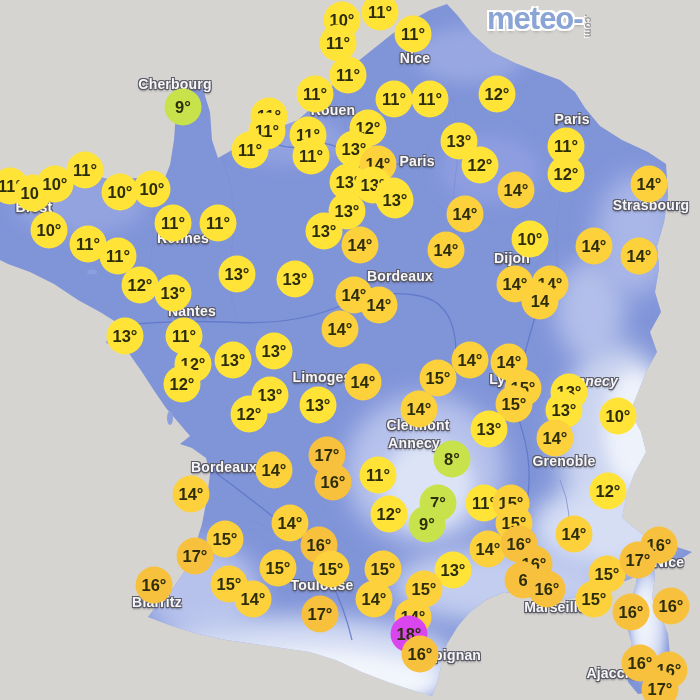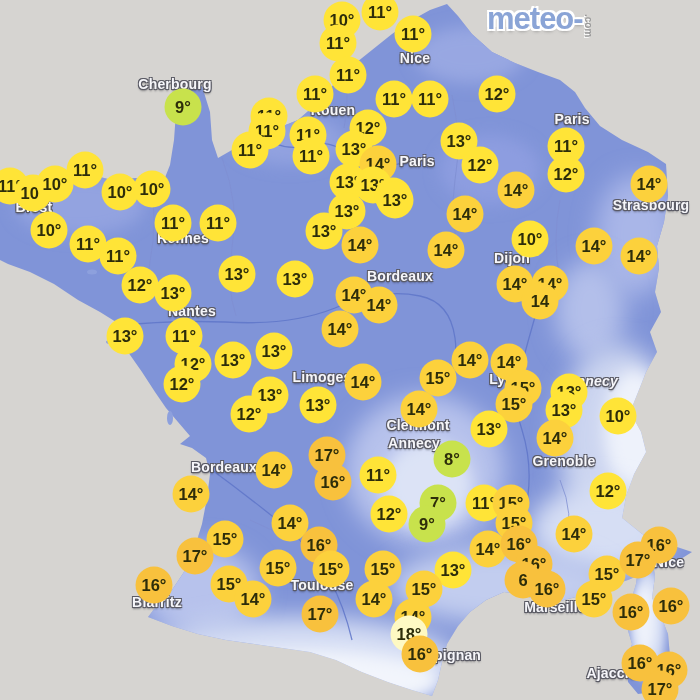--- a/index.html
+++ b/index.html
@@ -249,21 +249,21 @@
       <div class="marker" style="left: 331px; top: 569px; background: rgb(252, 209, 60);">15°</div>
       <div class="marker" style="left: 383px; top: 569px; background: rgb(252, 209, 60);">15°</div>
       <div class="marker" style="left: 154px; top: 585px; background: rgb(248, 193, 61);">16°</div>
       <div class="marker" style="left: 229px; top: 584px; background: rgb(252, 209, 60);">15°</div>
       <div class="marker" style="left: 253px; top: 599px; background: rgb(252, 209, 60);">14°</div>
       <div class="marker" style="left: 320px; top: 614px; background: rgb(248, 193, 61);">17°</div>
       <div class="marker" style="left: 374px; top: 599px; background: rgb(252, 209, 60);">14°</div>
       <div class="marker" style="left: 453px; top: 570px; background: rgb(255, 228, 55);">13°</div>
       <div class="marker" style="left: 424px; top: 589px; background: rgb(252, 209, 60);">15°</div>
       <div class="marker" style="left: 413px; top: 617px; background: rgb(252, 209, 60);">14°</div>
-      <div class="marker" style="left: 409px; top: 634px; background: #fef9c3;">18°</div>
+      <div class="marker" style="left: 409px; top: 634px; background: #d946ef;">18°</div>
       <div class="marker" style="left: 420px; top: 654px; background: rgb(248, 193, 61);">16°</div>
       <div class="marker" style="left: 488px; top: 549px; background: rgb(252, 209, 60);">14°</div>
       <div class="marker" style="left: 519px; top: 544px; background: rgb(248, 193, 61);">16°</div>
       <div class="marker" style="left: 534px; top: 564px; background: rgb(248, 193, 61);">16°</div>
       <div class="marker" style="left: 523px; top: 580px; background: rgb(248, 193, 61);">6</div>
       <div class="marker" style="left: 547px; top: 589px; background: rgb(248, 193, 61);">16°</div>
       <div class="marker" style="left: 594px; top: 599px; background: rgb(252, 209, 60);">15°</div>
       <div class="marker" style="left: 607px; top: 574px; background: rgb(252, 209, 60);">15°</div>
       <div class="marker" style="left: 574px; top: 534px; background: rgb(252, 209, 60);">14°</div>
       <div class="marker" style="left: 659px; top: 545px; background: rgb(248, 193, 61);">16°</div>

